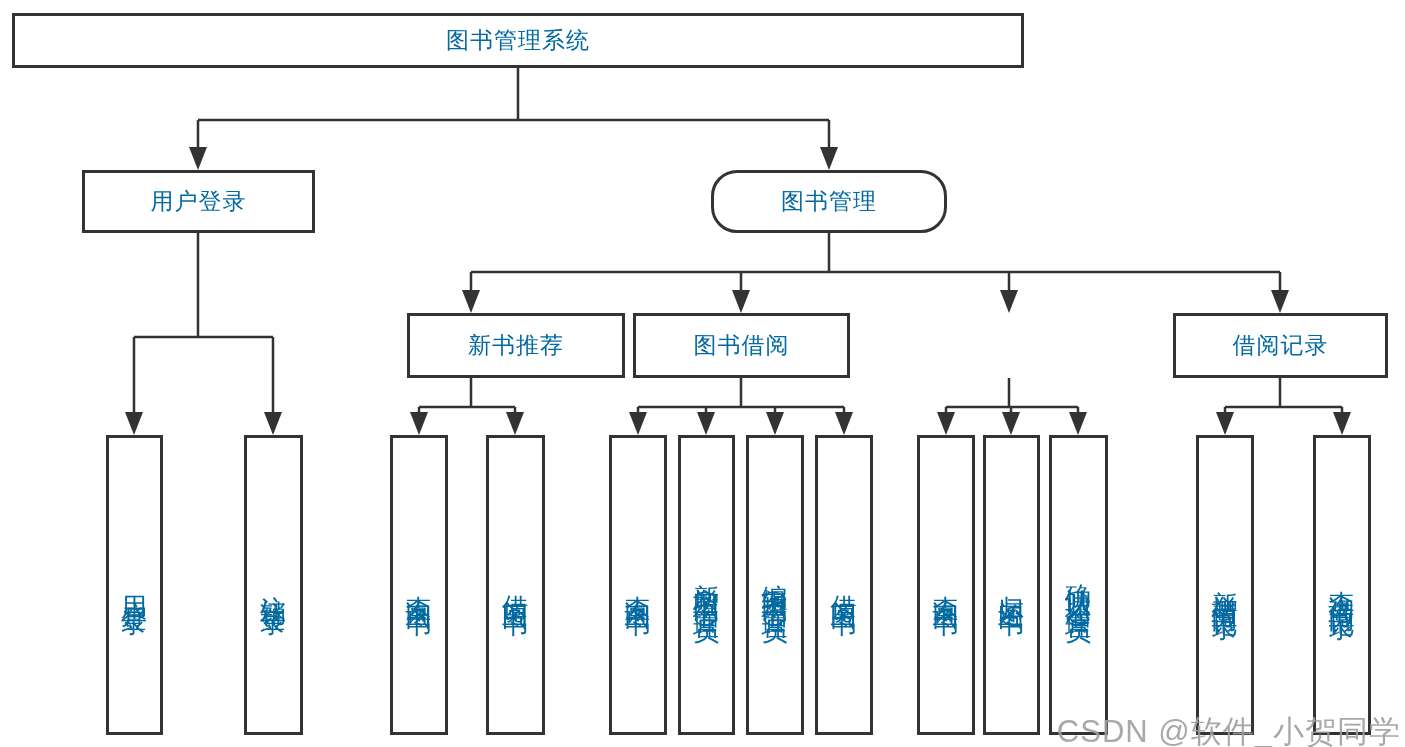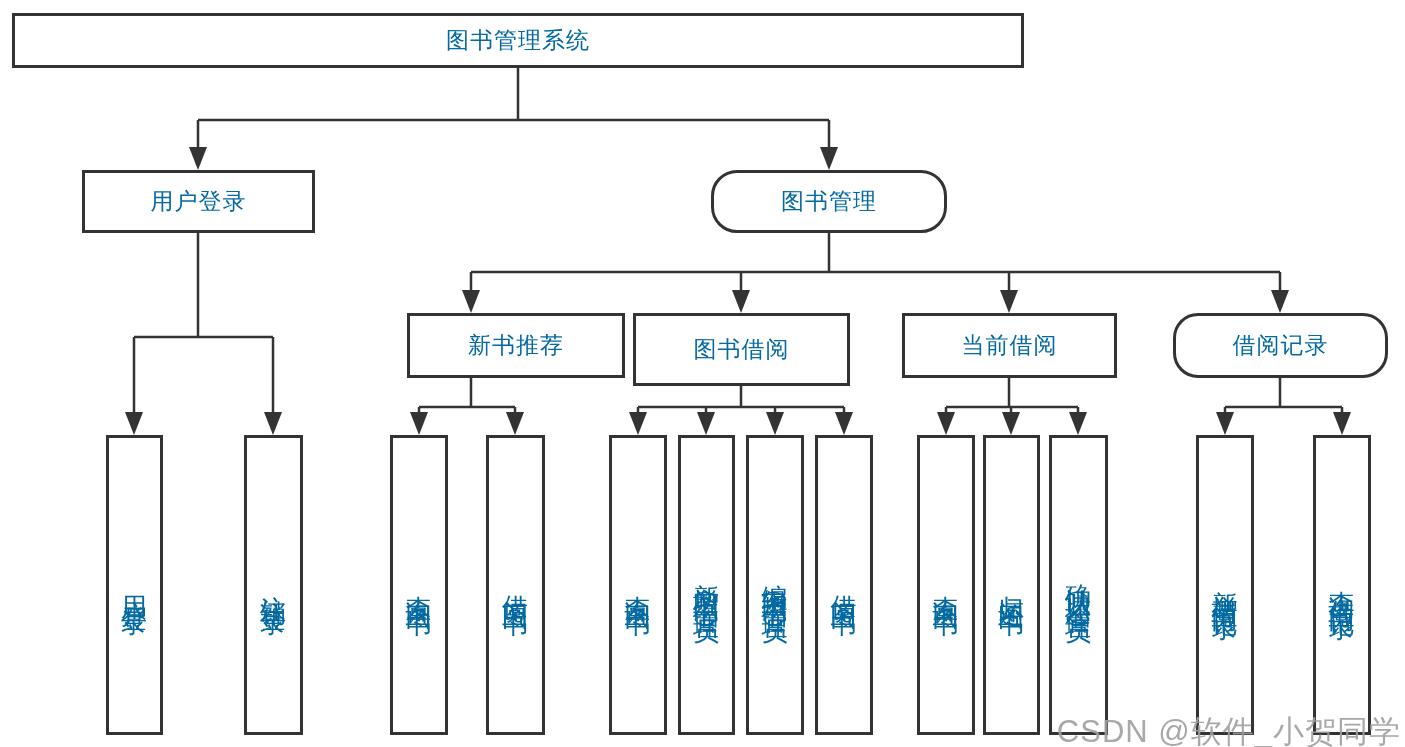--- a/index.html
+++ b/index.html
@@ -79,27 +79,24 @@
   <div class="box h" style="left: 82px; top: 170px; width: 233px; height: 63px;">
     <span>用户登录</span>
   </div>
   <div class="box h" style="left: 711px; top: 170px; width: 236px; height: 63px; border-radius: 26px;">
     <span>图书管理</span>
   </div>
 
   <div class="box h" style="left: 362px; top: 313px; width: 218px; height: 65px; margin-left: 45px;">
     <span>新书推荐</span>
   </div>
-  <div class="box h" style="left: 633px; top: 313px; width: 217px; height: 73px;">
+  <div class="box h" style="left: 633px; top: 313px; width: 217px; height: 65px;">
     <span>图书借阅</span>
   </div>
-  <div class="box h" style="left: 902px; top: 313px; width: 215px; height: 65px;">
-    <span>当前借阅</span>
-  </div>
-  <div class="box h" style="left: 1173px; top: 313px; width: 215px; height: 65px; border-radius: 25px;">
+  <div class="box h" style="left: 1173px; top: 313px; width: 215px; height: 65px;">
     <span>借阅记录</span>
   </div>
 
   <div class="box v" style="left: 106px; top: 435px; width: 57px; height: 300px;">
     <span>用户登录</span>
   </div>
   <div class="box v" style="left: 244px; top: 435px; width: 59px; height: 300px;">
     <span>注销登录</span>
   </div>
 

